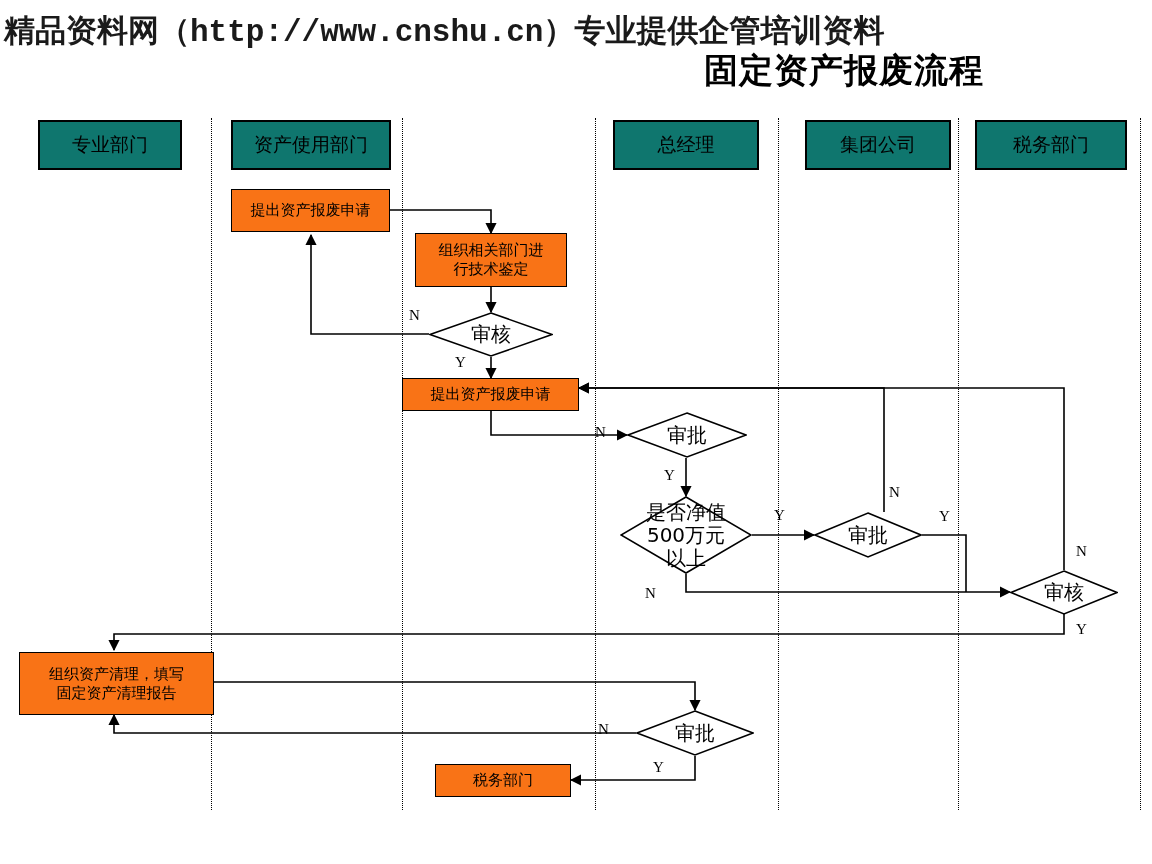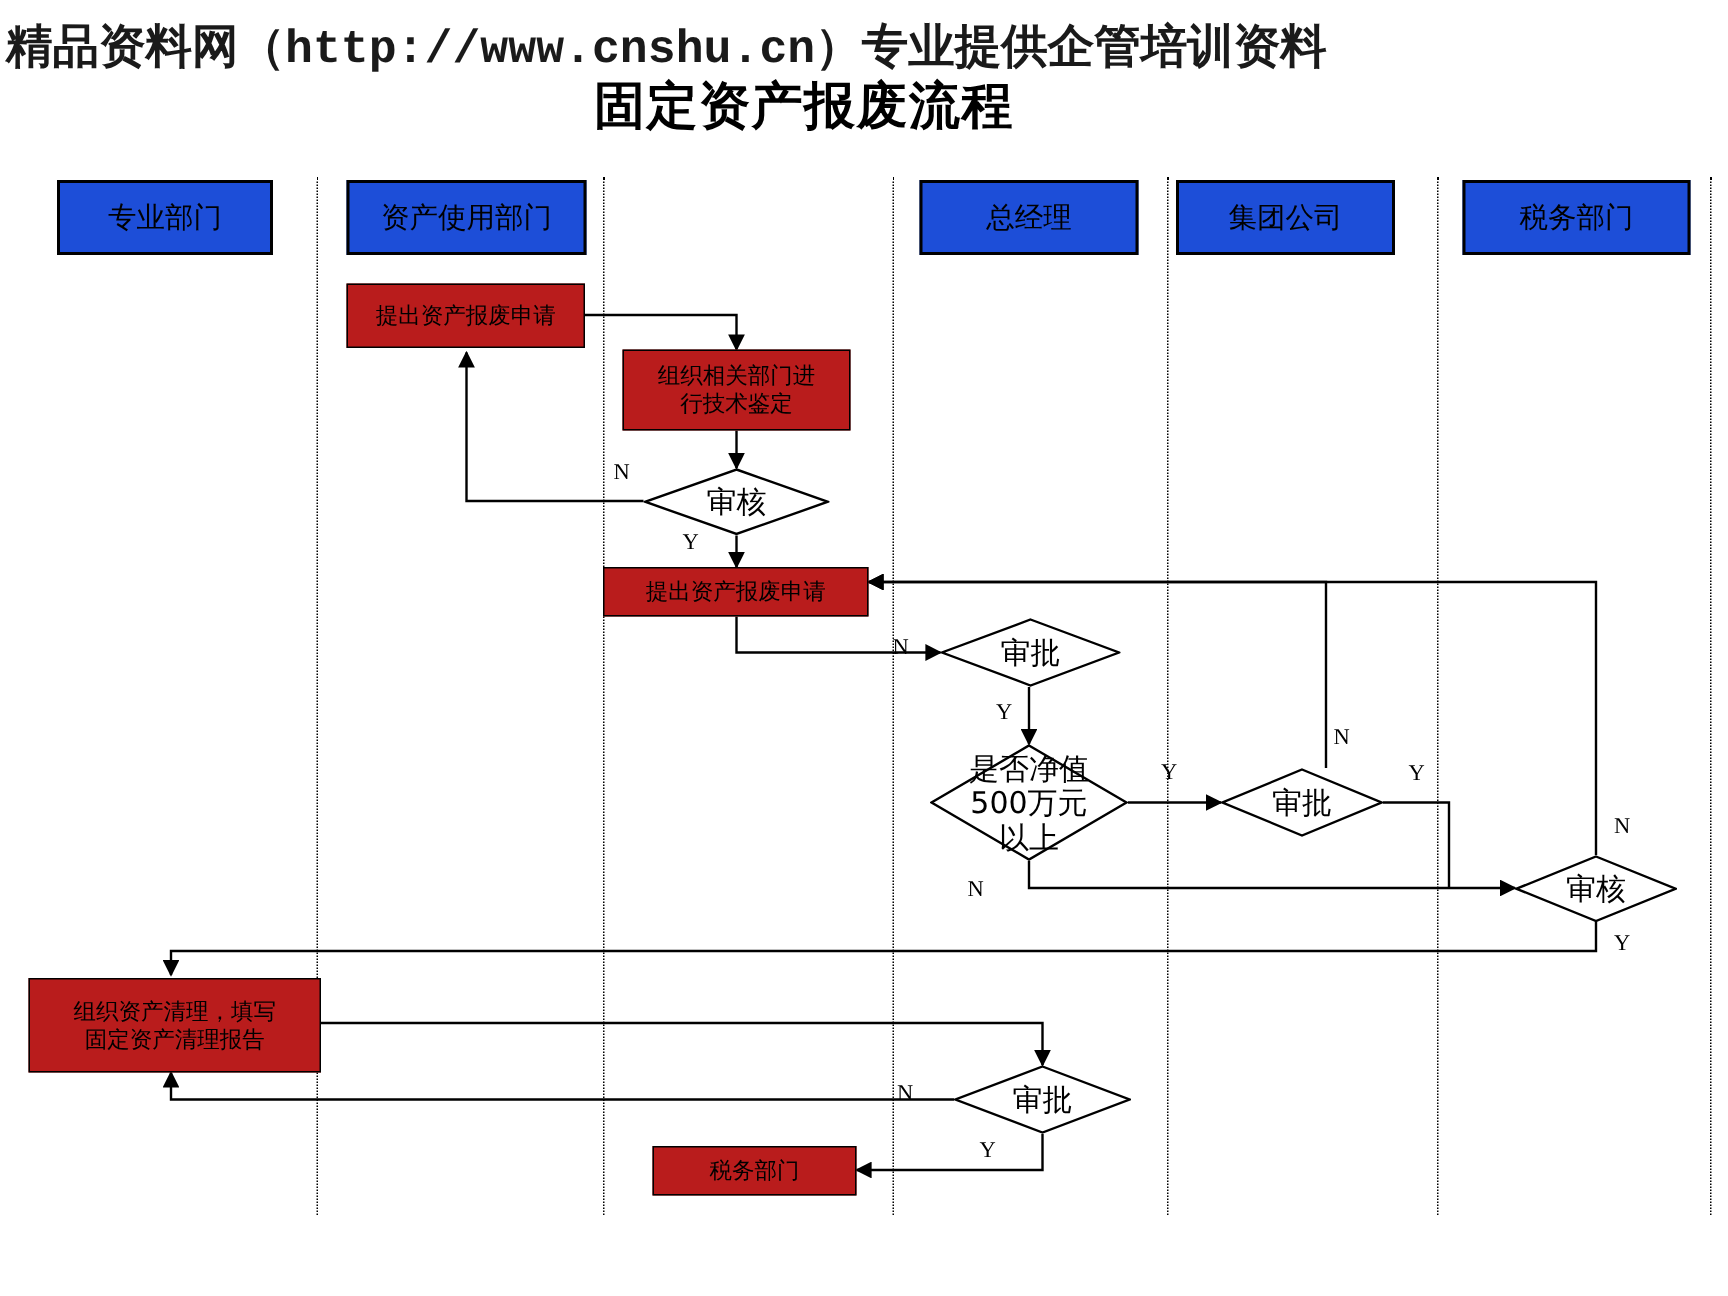--- a/index.html
+++ b/index.html
@@ -31,52 +31,51 @@
     color: #1a1a1a;
     white-space: nowrap;
     letter-spacing: 0px;
     z-index: 6;
   }
   .title {
     position: absolute;
     left: 0;
     top: 48px;
     width: 984px;
-    text-align: center;
+    text-align: right;
     font-family: "DejaVu Sans", "Liberation Sans", sans-serif;
     font-size: 34px;
     font-weight: bold;
     color: #000000;
     letter-spacing: 1px;
     z-index: 5;
-    padding-left: 44px;
   }
   .lane-header {
     position: absolute;
     height: 50px;
-    background: #1d4ed8;
+    background: #0f766e;
     border: 2px solid #000000;
     box-sizing: border-box;
     display: flex;
     align-items: center;
     justify-content: center;
     font-size: 19px;
     color: #000000;
     font-family: "DejaVu Sans", "Liberation Sans", sans-serif;
     z-index: 4;
   }
   .divider {
     position: absolute;
     width: 0px;
     border-left: 1.5px dotted #000000;
     z-index: 1;
   }
   .pbox {
     position: absolute;
-    background: #b91c1c;
+    background: #f97316;
     border: 1.5px solid #000000;
     box-sizing: border-box;
     display: flex;
     align-items: center;
     justify-content: center;
     text-align: center;
     font-size: 15px;
     line-height: 1.25;
     color: #000000;
     font-family: "DejaVu Sans", "Liberation Sans", sans-serif;
@@ -137,21 +136,21 @@
 
   <div class="lane-header" style="left:38px; top:120px; width:144px;">
     <span>专业部门</span>
   </div>
   <div class="lane-header" style="left:231px; top:120px; width:160px;">
     <span>资产使用部门</span>
   </div>
   <div class="lane-header" style="left:613px; top:120px; width:146px;">
     <span>总经理</span>
   </div>
-  <div class="lane-header" style="left:784px; top:120px; width:146px;">
+  <div class="lane-header" style="left:805px; top:120px; width:146px;">
     <span>集团公司</span>
   </div>
   <div class="lane-header" style="left:975px; top:120px; width:152px;">
     <span>税务部门</span>
   </div>
 
   <svg id="wires" viewBox="0 0 1152 864" xmlns="http://www.w3.org/2000/svg">
     <defs>
       <marker id="ah" viewBox="0 0 10 10" refX="9" refY="5" markerWidth="7" markerHeight="7" orient="auto-start-reverse">
         <path d="M 0 0 L 10 5 L 0 10 z" fill="#000000"></path>

